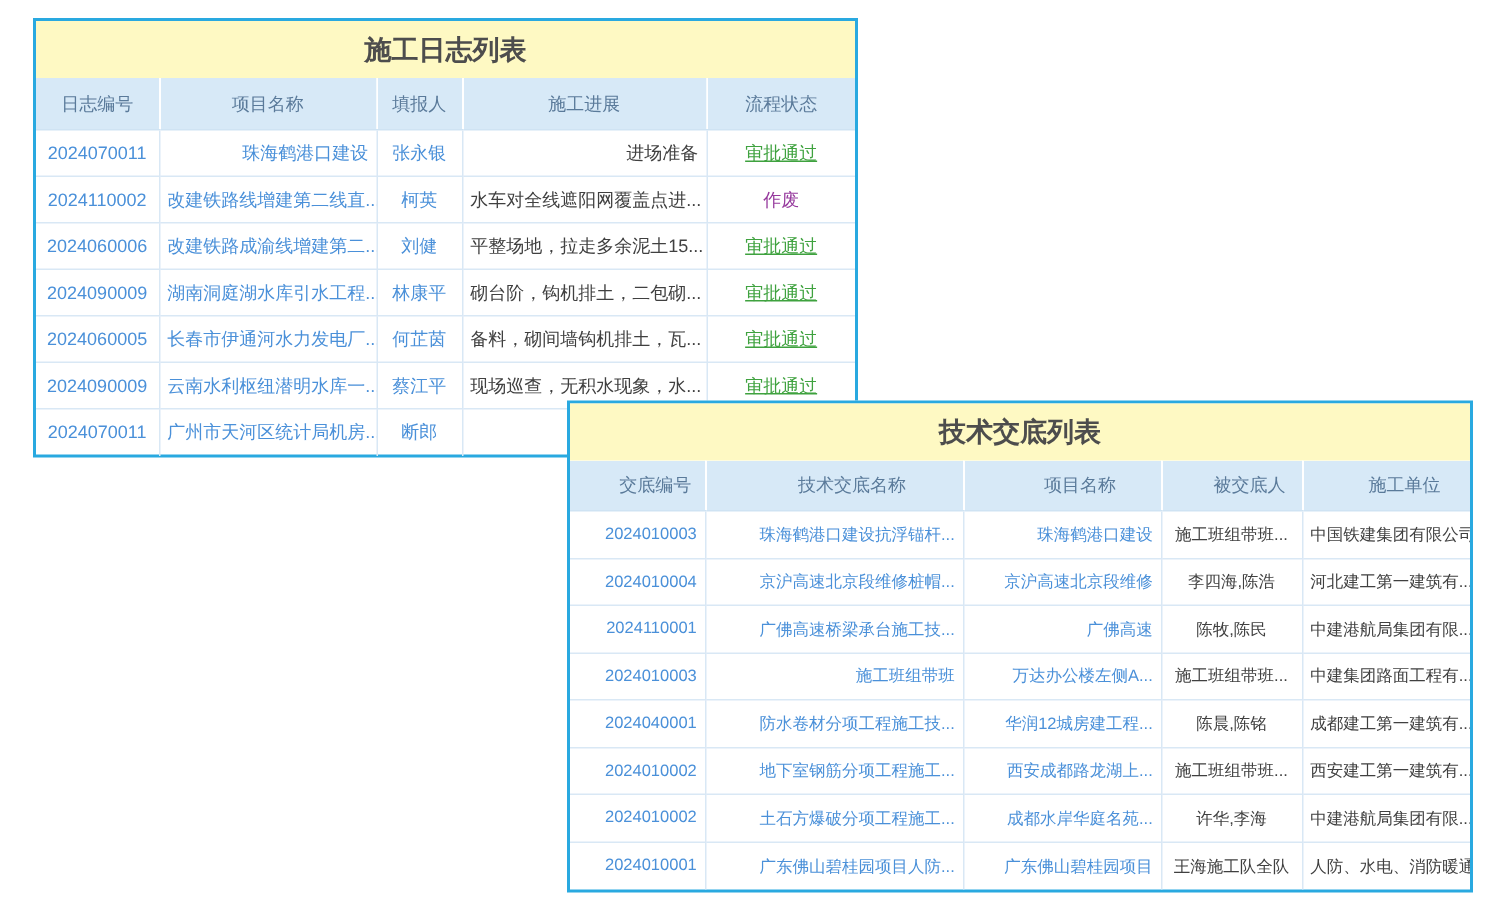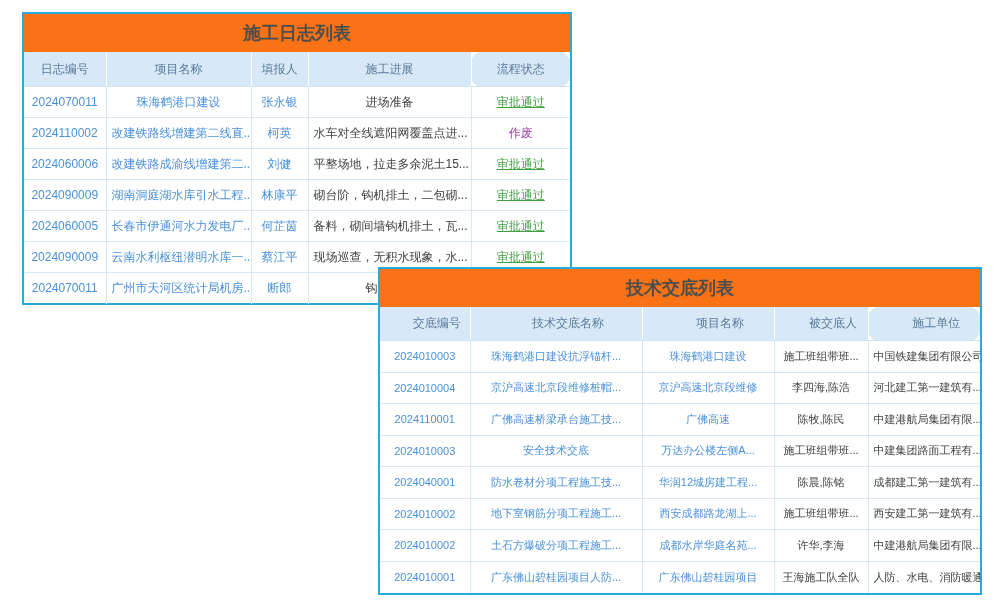--- a/index.html
+++ b/index.html
@@ -17,51 +17,51 @@
     box-sizing:border-box;
   }
   #log-panel { left:22px; top:12px; width:550px; height:293px; z-index:1; }
   #disclosure-panel { left:378px; top:267px; width:604px; height:328px; z-index:2; }
 
   .panel-title {
     height:38px; line-height:38px;
     text-align:center;
     font-size:18px; font-weight:bold;
     color:#4d4d4d;
-    background:#f97316;
+    background:#fef9c3;
   }
   table { width:100%; border-collapse:collapse; table-layout:fixed; }
   th {
     background:#d7e9f7;
     color:#5a7a9a;
     font-weight:normal;
     font-size:12px;
     height:34px;
     border-right:1px solid #ffffff;
     border-bottom:1px solid #cfe3f3;
     padding:0 4px;
     white-space:nowrap; overflow:hidden;
   }
-  th:last-child { border-right:none;border-radius:11px; }
+  th:last-child { border-right:none; }
   td {
     font-size:12px;
     color:#404040;
     height:31px;
     border-right:1px solid #d9e8f5;
     border-bottom:1px solid #d9e8f5;
     white-space:nowrap; overflow:hidden;
     padding:0 5px;
     box-sizing:border-box;
   }
   td:last-child { border-right:none; }
   tr:last-child td { border-bottom:none; }
   #disclosure-panel td { height:31.5px; font-size:11px; }
   #disclosure-panel th { height:33px;padding-left:28px; }
 
-  .al { text-align:center;margin-left:40px; }
+  .al { text-align:right;margin-left:40px; }
   .ac { text-align:center;margin-left:16px; }
   .link { color:#4a90d9; }
   .status-approved { color:#3fa23f; text-decoration:underline; }
   .status-void { color:#96399d;font-family:Liberation Serif, serif; }
 </style>
 </head>
 <body>
 
 <div class="panel" id="log-panel">
   <div class="panel-title">施工日志列表</div>
@@ -172,21 +172,21 @@
       </tr>
       <tr>
         <td class="al link">2024110001</td>
         <td class="al link">广佛高速桥梁承台施工技...</td>
         <td class="al link">广佛高速</td>
         <td class="ac">陈牧,陈民</td>
         <td class="ac">中建港航局集团有限...</td>
       </tr>
       <tr>
         <td class="al link">2024010003</td>
-        <td class="al link">安全技术交底</td>
+        <td class="al link">施工班组带班</td>
         <td class="al link">万达办公楼左侧A...</td>
         <td class="ac">施工班组带班...</td>
         <td class="ac">中建集团路面工程有...</td>
       </tr>
       <tr>
         <td class="al link">2024040001</td>
         <td class="al link">防水卷材分项工程施工技...</td>
         <td class="al link">华润12城房建工程...</td>
         <td class="ac">陈晨,陈铭</td>
         <td class="ac">成都建工第一建筑有...</td>

